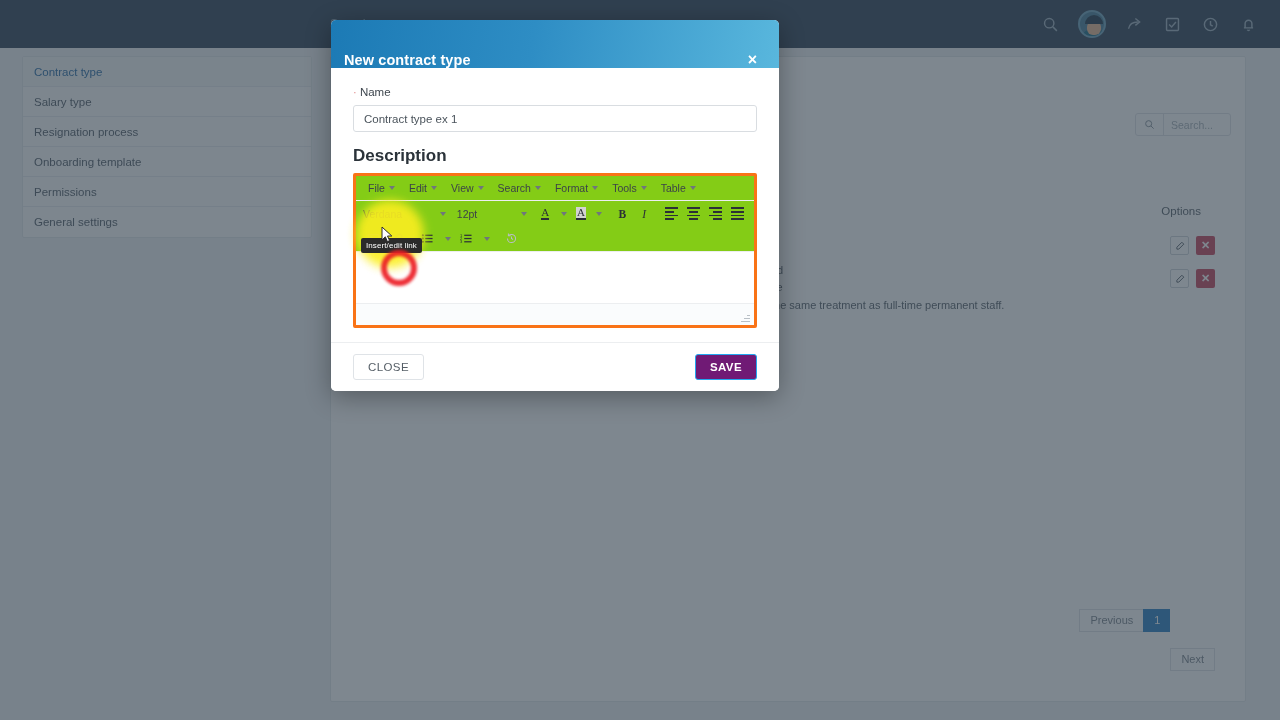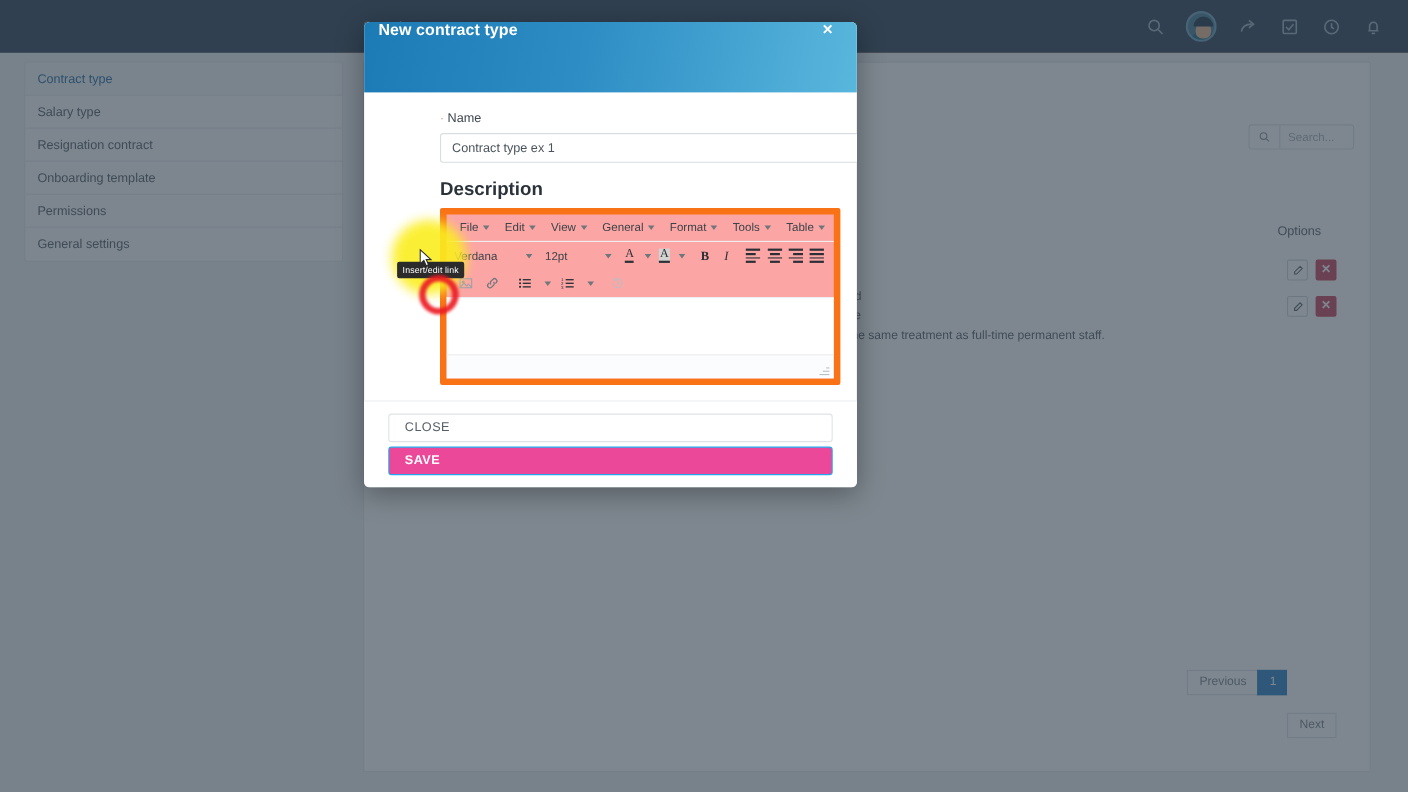--- a/index.html
+++ b/index.html
@@ -99,46 +99,46 @@
 
   
   #modal {
     position: absolute; left: 331px; top: 20px; width: 448px;
     background: #fff;
     border-radius: 5px;
     box-shadow: 0 6px 26px rgba(0,0,0,0.33);
     overflow: hidden;
   }
   #modal-header {
-    height: 64px;
+    height: 48px;
     background: linear-gradient(100deg, #1c7ab5 0%, #2e8dc4 45%, #59b7dd 100%);
-    display: flex; align-items: flex-start; justify-content: space-between;
+    display: flex; align-items: flex-end; justify-content: space-between;
     padding: 0 22px 0 13px;
   }
   #modal-title { color: #fff; font-size: 14.5px; font-weight: bold; letter-spacing: .1px; }
   #modal-close { color: #fff; font-size: 16px; line-height: 1; font-weight: bold; }
 
-  #modal-body { padding: 18px 34px 14px 22px; margin-left: 47px; }
+  #modal-body { padding: 18px 34px 14px 22px; }
   .field-label { font-size: 11.5px; color: #3e464e; margin-bottom: 7px; }
   .req-star { color: #e08e8e; font-size: 11px; }
   #name-input {
     width: 404px; height: 27px;
     border: 1px solid #d9dde1; border-radius: 3px;
     font-size: 11.5px; color: #4b545c;
     padding: 0 10px;
     font-family: "Liberation Sans", sans-serif;
     background: #fff;
   }
   #desc-label { font-size: 17px; color: #2b333a; font-weight: bold; margin: 14px 0 7px 0; }
 
   
   #editor {
-    width: 364px;
-    border: 6px solid #f97316; border-radius: 2px;
-    background: #fca5a5;
+    width: 404px;
+    border: 3px solid #f97316; border-radius: 2px;
+    background: #84cc16;
   }
   #menubar {
     display: flex; align-items: center; gap: 2px;
     height: 25px; padding: 0 6px;
     border-bottom: 1px solid #eceef0;
   }
   .menu-item { font-size: 10.5px; color: #3c4348; padding: 2px 6px; display: flex; align-items: center; gap: 4px; }
   .caret { width: 0; height: 0; border-left: 3px solid transparent; border-right: 3px solid transparent; border-top: 4px solid #6f767c; }
 
   .tb-row { display: flex; align-items: center; height: 25px; padding: 0 7px; gap: 3px; }
@@ -166,26 +166,25 @@
   #resize-grip { position: absolute; right: 4px; bottom: 3px; width: 9px; height: 9px; }
   #resize-grip i { position: absolute; right: 0; background: #b9c0c6; height: 1.4px; }
   #resize-grip i:nth-child(1) { bottom: 0; width: 9px; }
   #resize-grip i:nth-child(2) { bottom: 3px; width: 6px; }
   #resize-grip i:nth-child(3) { bottom: 6px; width: 3px; }
 
   #modal-footer {
     border-top: 1px solid #eceef0;
     padding: 11px 22px; display: flex; justify-content: space-between; gap: 4px;
     background: #fff;
-    flex-direction: column;
   }
   .btn { height: 26px; padding: 0 14px; border-radius: 3px; font-size: 11.5px; letter-spacing: .4px;
          display: flex; align-items: center; font-family: "Liberation Sans", sans-serif; }
   #btn-close { background: #fff; border: 1px solid #dfe3e7; color: #555e66; }
-  #btn-save { background: #ec4899; border: 1px solid #22a7f0; color: #fff; font-weight: bold; }
+  #btn-save { background: #701a75; border: 1px solid #22a7f0; color: #fff; font-weight: bold; }
 
   
   #hl-blob {
     position: absolute; left: 356px; top: 200px; width: 68px; height: 68px;
     border-radius: 50%; background: #fbee20;
     filter: blur(5px); opacity: .9;
   }
   #tooltip {
     position: absolute; left: 361px; top: 238px;
     background: #2b2b2b; color: #fff;
@@ -246,21 +245,21 @@
           </svg>
       </span>
     </div>
   </div>
 
   <div id="page-body">
 
     <div id="sidebar">
       <div class="side-item active"><span>Contract type</span></div>
       <div class="side-item"><span>Salary type</span></div>
-      <div class="side-item"><span>Resignation contract</span></div>
+      <div class="side-item"><span>Resignation process</span></div>
       <div class="side-item"><span>Onboarding template</span></div>
       <div class="side-item"><span>Permissions</span></div>
       <div class="side-item"><span>General settings</span></div>
     </div>
 
     <div id="content-card">
 
       <div id="content-toolbar">
         <div id="cs-box">
           <div id="cs-ico">
@@ -334,21 +333,21 @@
           </div>
         <div class="menu-item">
             <span>Edit</span>
             <span class="caret"></span>
           </div>
         <div class="menu-item">
             <span>View</span>
             <span class="caret"></span>
           </div>
         <div class="menu-item">
-            <span>General</span>
+            <span>Search</span>
             <span class="caret"></span>
           </div>
         <div class="menu-item">
             <span>Format</span>
             <span class="caret"></span>
           </div>
         <div class="menu-item">
             <span>Tools</span>
             <span class="caret"></span>
           </div>

